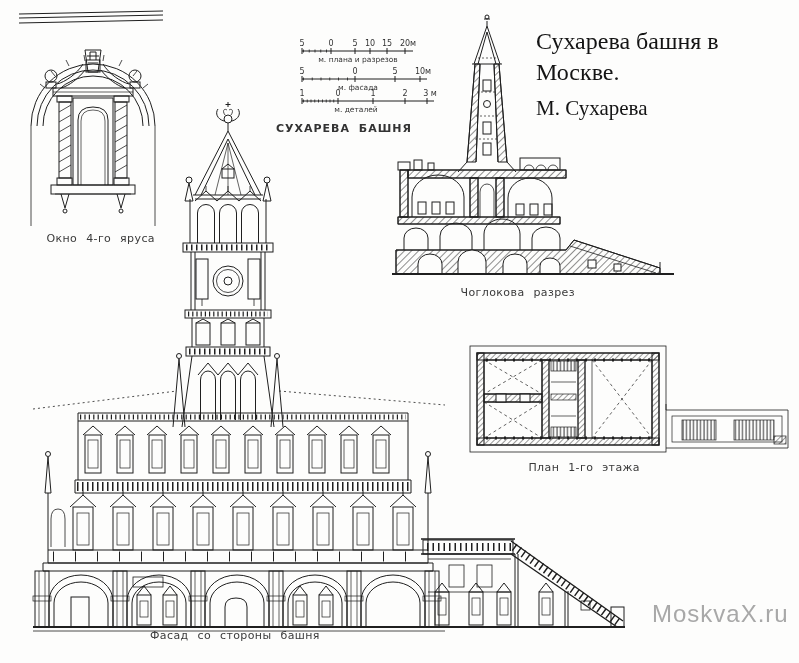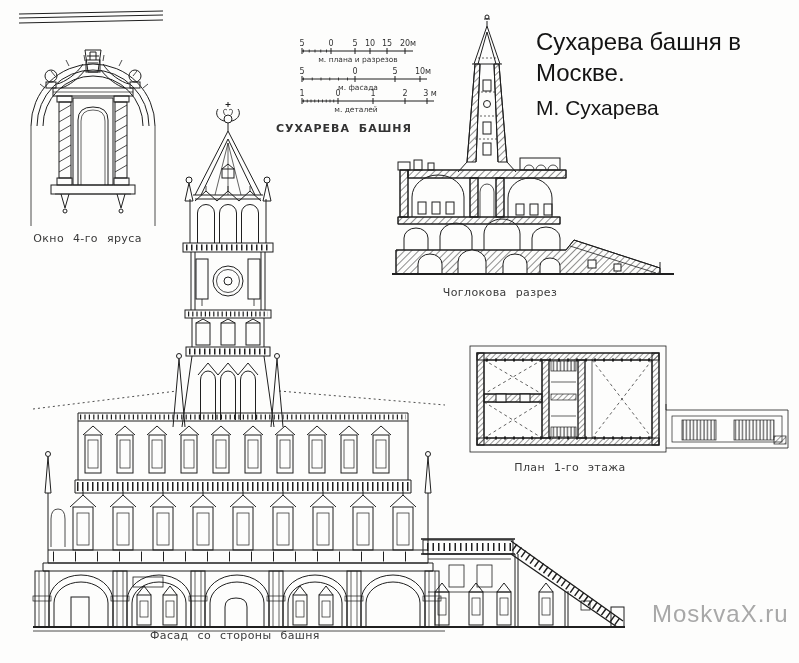--- a/index.html
+++ b/index.html
@@ -1,22 +1,22 @@
 <!DOCTYPE html>
 <html><head>
 <meta charset="utf-8">
 <style>
   html,body{margin:0;padding:0;background:#e8e8e8;}
   #page{position:relative;width:799px;height:663px;background:#fdfdfc;overflow:hidden;
         font-family:"DejaVu Sans",sans-serif;color:#2c2c2c;}
   .cap{position:absolute;font-size:11px;letter-spacing:.4px;word-spacing:5px;color:#3a3a3a;
-       text-align:center;white-space:nowrap;}
+       text-align:right;white-space:nowrap;}
   .drawlabel{position:absolute;font-size:11px;letter-spacing:1px;word-spacing:4px;color:#333;white-space:nowrap;font-weight:bold;}
   #title{position:absolute;left:536px;top:26px;width:262px;color:#141414;
-         font-family:Liberation Sans, sans-serif;}
+         font-family:Liberation Serif, serif;}
   #title .t1{font-size:24px;line-height:1.3;margin-bottom:6px;}
   #title .t2,#title .t3{font-size:21px;line-height:1.35;}
   #watermark{position:absolute;left:652px;top:600px;font-size:24px;letter-spacing:1px;
              color:#a8a8a8;font-family:"Liberation Sans",sans-serif;}
   svg{position:absolute;overflow:visible;}
   svg text{font-family:"DejaVu Sans",sans-serif;fill:#333;}
   .ink{stroke:#1f1f1f;fill:none;stroke-width:1;}
 </style>
 </head>
 <body>

